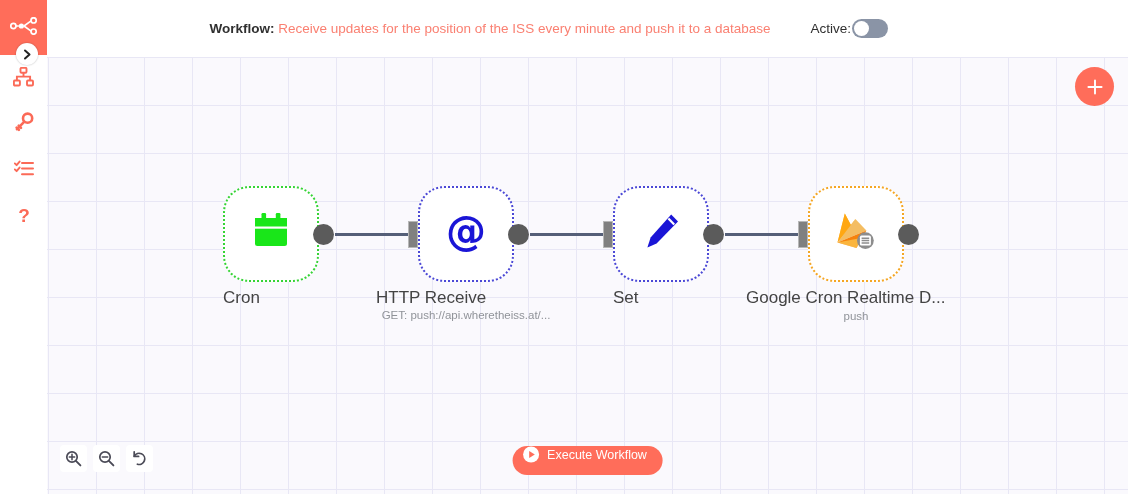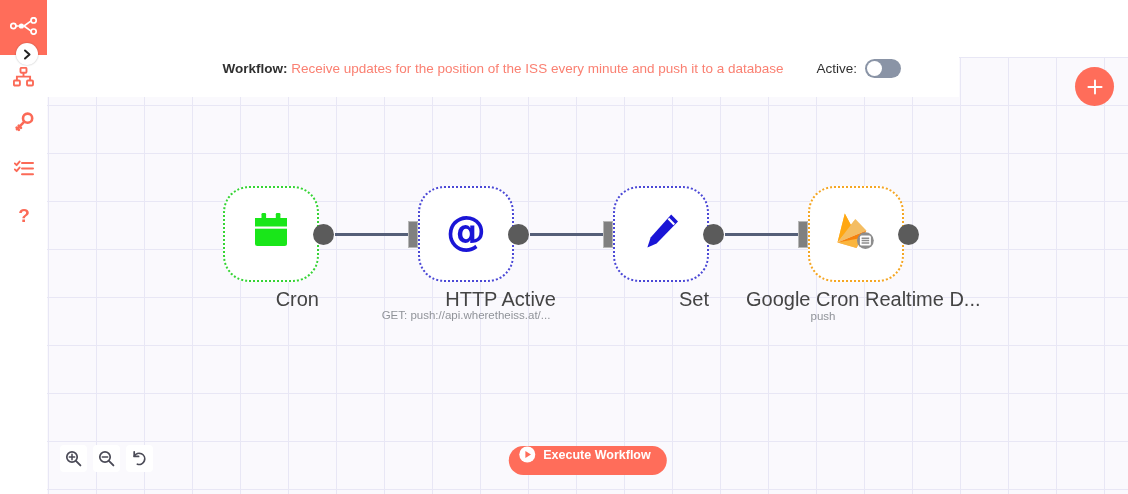--- a/index.html
+++ b/index.html
@@ -38,38 +38,37 @@
   .side-item {
     position: absolute; left: 0;
     width: 47px; height: 44px;
     display: flex; align-items: center; justify-content: center;
     cursor: pointer;
   }
   .side-item svg { display:block; }
 
   
   .header {
-    position: absolute; left: 47px; top: 0;
+    position: absolute; left: 34px; top: 0;
     width: 912px; height: 57px;
     background: #ffffff;
     z-index: 30;
-    margin-top: 40px;
   }
   .wf-title {
     position: absolute; left: 50%; top: 20px;
     transform: translateX(-50%);
     white-space: nowrap;
     font-size: 13.5px; line-height: 17px;
   }
   .wf-title .lbl { color: #303030; font-weight: 600; }
   .wf-title .nm  { color: #fa8072; font-weight: 400; }
 
   .active-wrap {
     position: absolute; right: 58px; top: 19px;
-    display: flex; align-items: center; gap: 8px;
+    display: flex; align-items: center; gap: 1px;
   }
   .active-lbl { font-size: 13.5px; color: #303030; }
   .toggle {
     width: 36px; height: 19px; border-radius: 10px;
     background: #8a94a6; position: relative; cursor: pointer;
   }
   .toggle .knob {
     position: absolute; left: 2px; top: 2px;
     width: 15px; height: 15px; border-radius: 50%;
     background: #ffffff;
@@ -106,22 +105,22 @@
     display: flex; align-items: center; justify-content: center;
     cursor: pointer;
     z-index: 10;
   }
   .node.green  { border: 2px dotted #35d435; }
   .node.blue   { border: 2px dotted #4b48d6; }
   .node.orange { border: 2px dotted #f5a623; }
 
   .node-label {
     position: absolute;
-    text-align: right;
-    font-size: 20px;
+    text-align: left;
+    font-size: 17px;
     color: #444444;
     white-space: nowrap;
     z-index: 10;
   }
   .node-sub {
     position: absolute;
     text-align: center;
     font-size: 11.5px;
     color: #909399;
     white-space: nowrap;
@@ -173,21 +172,21 @@
   .zbtn svg { display:block; }
 
   
   .exec-btn {
     position: absolute; left: 50%; bottom: 19px;
     transform: translateX(-50%);
     height: 29px; padding: 0 16px 12px 10px;
     border-radius: 15px;
     background: #ff6d5a;
     display: flex; align-items: center; gap: 8px;
-    color: #ffffff; font-size: 12.5px; font-weight: 700;
+    color: #ffffff; font-size: 12.5px; font-weight: 400;
     cursor: pointer; z-index: 20; white-space: nowrap;
   }
   .exec-btn svg { display:block; flex: none; }
 </style>
 </head>
 <body>
 
 <div id="app">
 
   <div class="sidebar">
@@ -299,21 +298,21 @@
 
     <div class="node blue" style="left:371px; top:129px;">
       <span>
         <svg width="46" height="46" viewBox="0 0 46 46">
           <text x="23" y="36" text-anchor="middle" font-family="DejaVu Sans, sans-serif" font-size="40" font-weight="bold" fill="#1a15d6">@</text>
         </svg>
       </span>
     </div>
     <div class="port-in" style="left:361px; top:163.5px;"></div>
     <div class="port-out" style="left:461px; top:166.5px;"></div>
-    <div class="node-label" style="left:329px; top:231px; width:180px;">HTTP Active</div>
+    <div class="node-label" style="left:329px; top:231px; width:180px;">HTTP Receive</div>
     <div class="node-sub" style="left:309px; top:252px; width:220px;">GET: push://api.wheretheiss.at/...</div>
 
     <div class="node blue" style="left:566px; top:129px;">
       <span>
         <svg width="42" height="42" viewBox="0 0 42 42">
           <path d="M31.2 3.6 L38 10.6 L16.6 32.6 L7.4 36.4 L10.6 26.6 Z" fill="#1a15d6"></path>
           <path d="M28.4 7.6 L34.2 13.6" stroke="#ffffff" stroke-width="2.2" fill="none"></path>
         </svg>
       </span>
     </div>
@@ -331,21 +330,21 @@
           <path d="M5.5 33.5 L24.5 39.0 L34.4 21.5 L29 29 Z" fill="#fde068" opacity="0.55"></path>
           <circle cx="33.4" cy="31.6" r="8.4" fill="#8d8d8d"></circle>
           <rect x="27.9" y="26.6" width="11" height="10" rx="1.6" fill="#ffffff"></rect>
           <path d="M29.6 29.2 H37.2 M29.6 31.6 H37.2 M29.6 34.0 H37.2" stroke="#8d8d8d" stroke-width="1.5"></path>
         </svg>
       </span>
     </div>
     <div class="port-in" style="left:751px; top:163.5px;"></div>
     <div class="port-out" style="left:851px; top:166.5px;"></div>
     <div class="node-label" style="left:699px; top:231px; width:220px;">Google Cron Realtime D...</div>
-    <div class="node-sub" style="left:666px; top:253px; width:220px;">push</div>
+    <div class="node-sub" style="left:699px; top:253px; width:220px;">push</div>
 
     <div class="zoom-bar">
       <div class="zbtn">
         <span>
           <svg width="17" height="17" viewBox="0 0 17 17">
             <circle cx="7" cy="7" r="5.2" fill="none" stroke="#4a4a56" stroke-width="1.7"></circle>
             <path d="M10.9 10.9 L15.4 15.4" stroke="#4a4a56" stroke-width="1.9" stroke-linecap="round"></path>
             <path d="M7 4.3 V9.7 M4.3 7 H9.7" stroke="#4a4a56" stroke-width="1.5" stroke-linecap="round"></path>
           </svg>
         </span>

